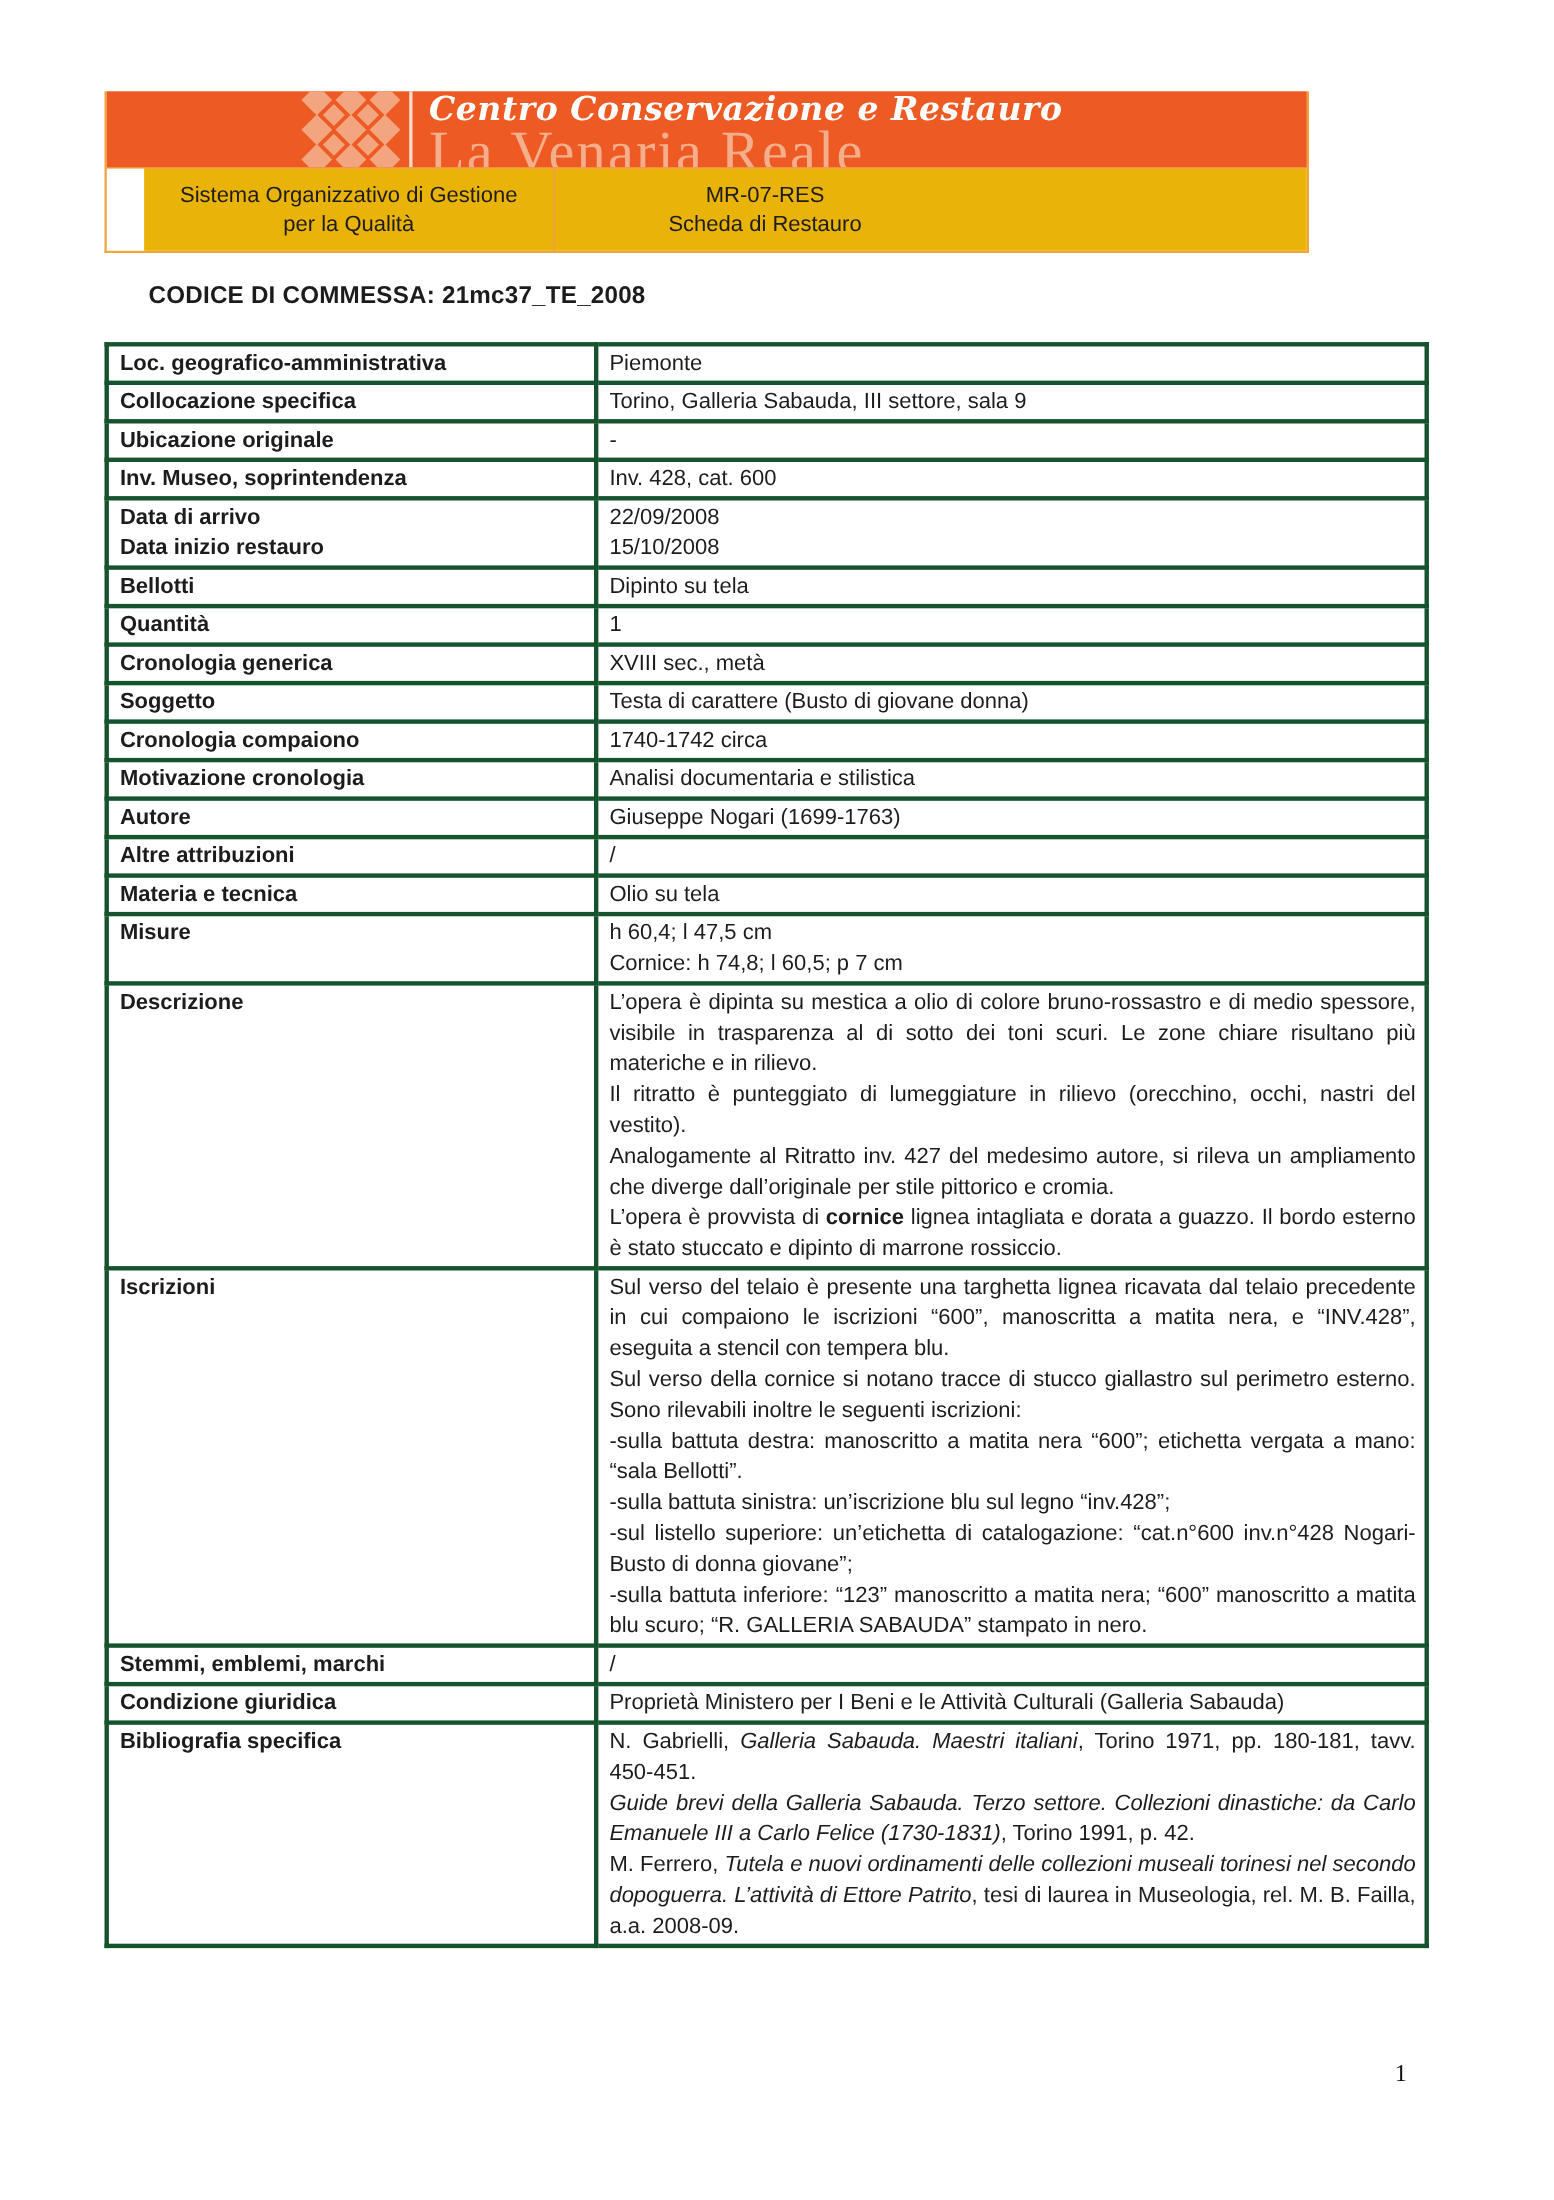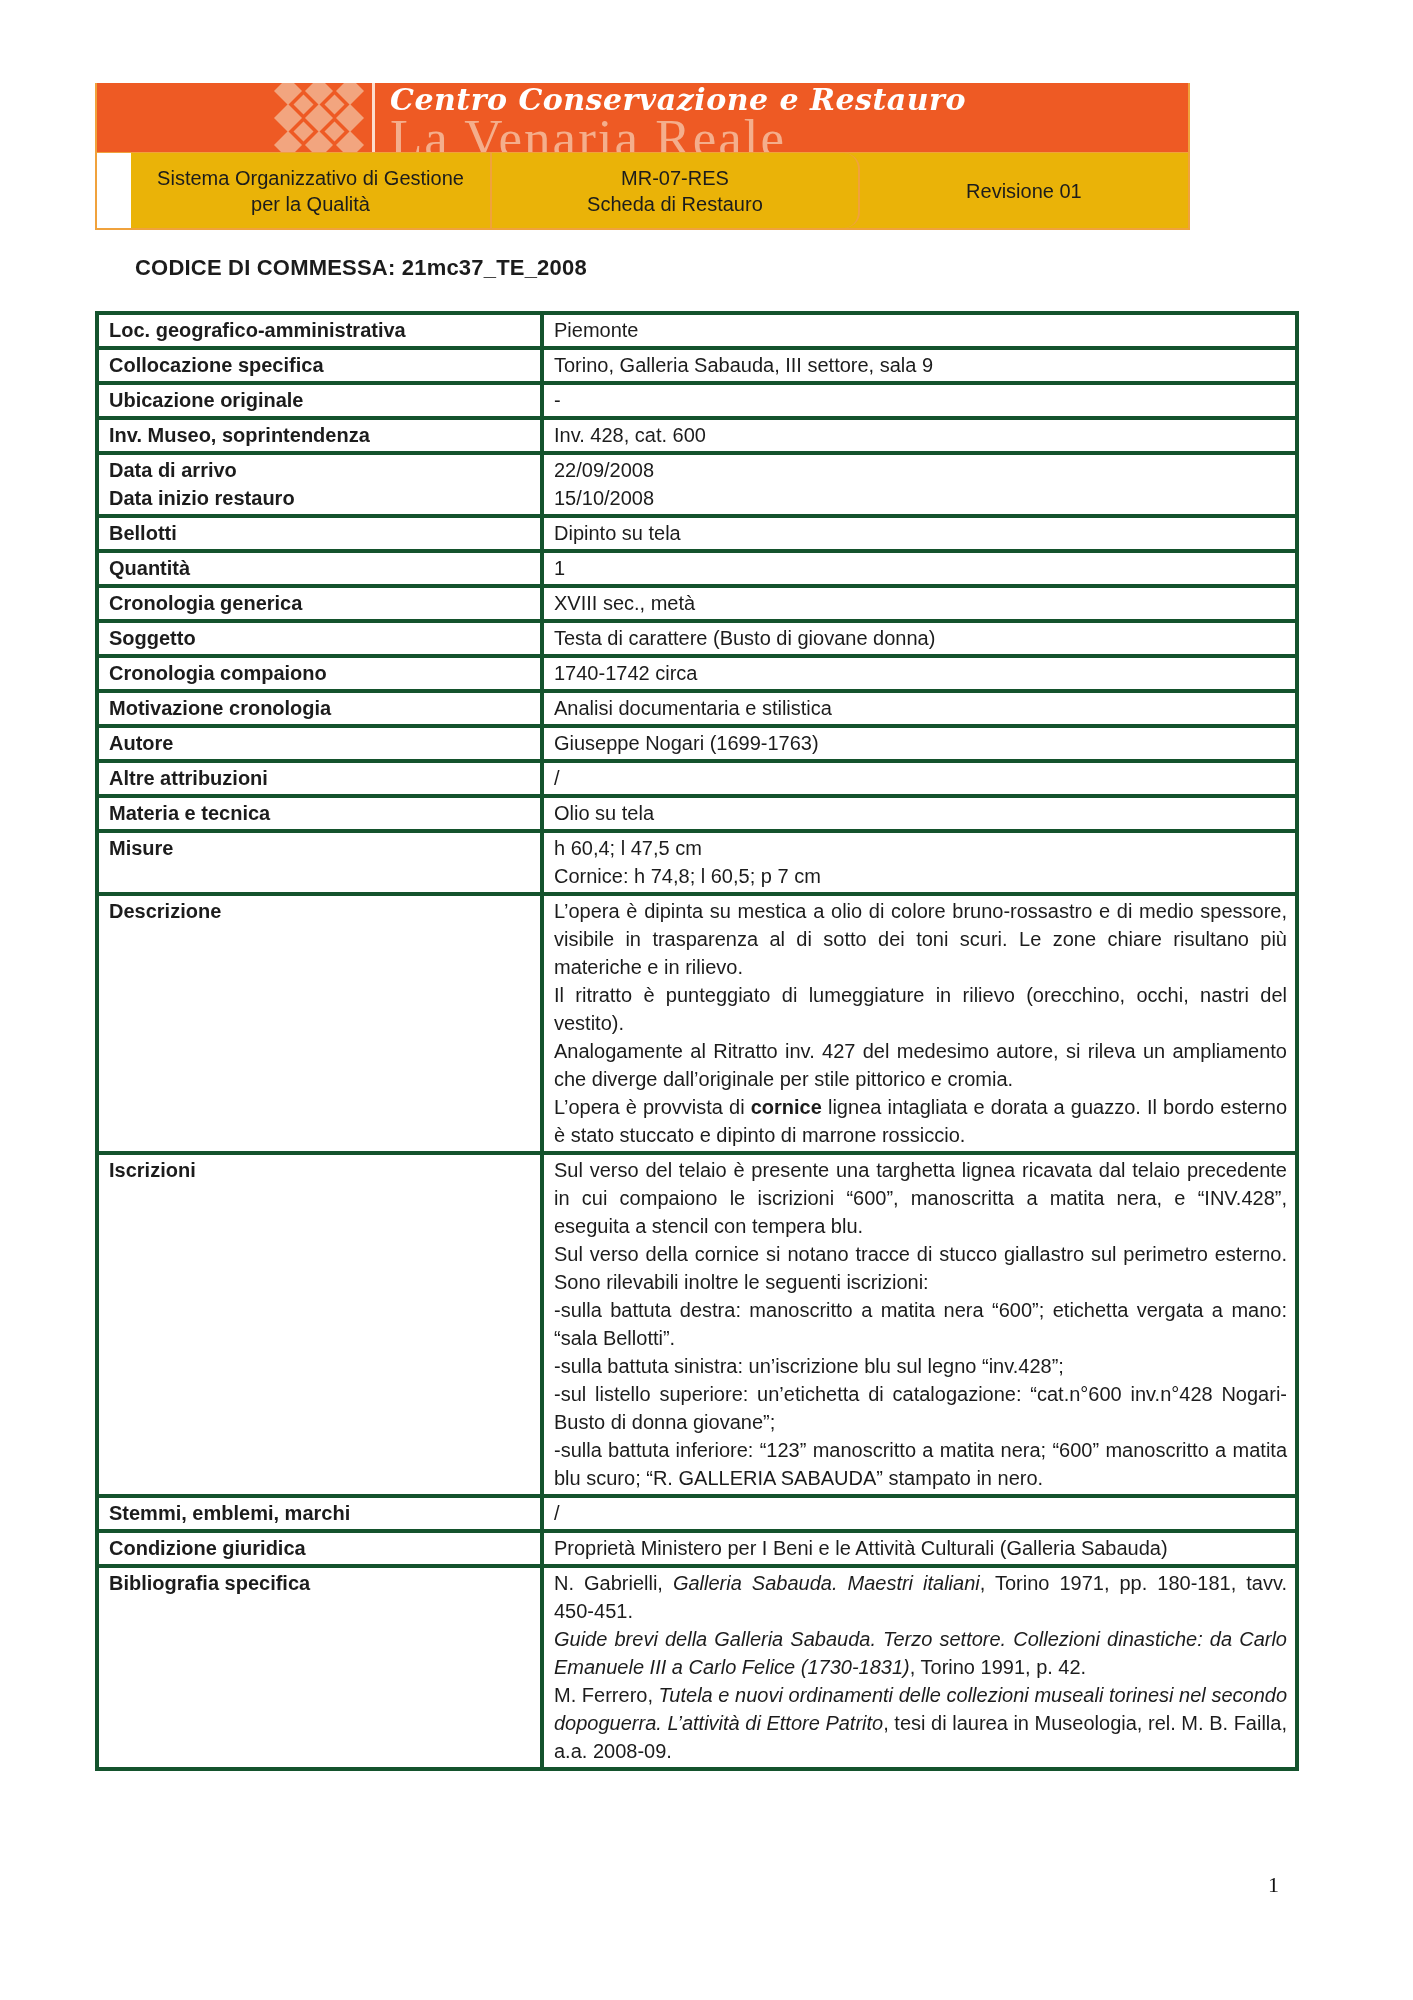--- a/index.html
+++ b/index.html
@@ -105,23 +105,20 @@
     </div>
     <div class="org-row">
       <div class="org-cell c1">
         <span>Sistema Organizzativo di Gestione</span>
         <span>per la Qualità</span>
       </div>
       <div class="org-cell c2">
         <span>MR-07-RES</span>
         <span>Scheda di Restauro</span>
       </div>
-      <div class="org-cell c3">
-        <span>Revisione 01</span>
-      </div>
     </div>
   </div>
 
   <div class="codice">CODICE DI COMMESSA: 21mc37_TE_2008</div>
 
   <table class="record">
     <colgroup>
         <col style="width:445px">
         <col style="width:755px">
       </colgroup>

